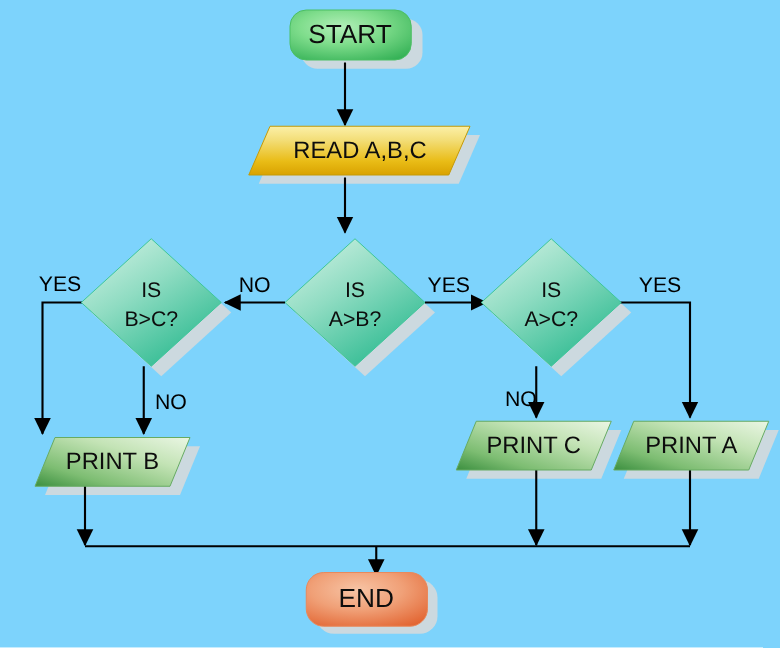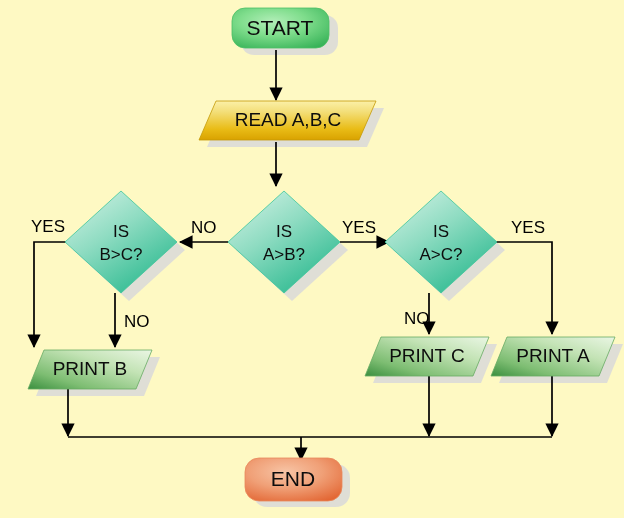--- a/index.html
+++ b/index.html
@@ -11,21 +11,21 @@
   body {
     width: 624px;
     height: 518px;
     font-family: "Liberation Sans", sans-serif;
     overflow: hidden;
   }
   #flowchart-root {
     position: relative;
     width: 624px;
     height: 518px;
-    background: #fef9c3;
+    background: #7dd3fc;
   }
   svg#chart-svg {
     display: block;
     width: 624px;
     height: 518px;
   }
   .node-label {
     font-family: "Liberation Sans", sans-serif;
     fill: #0d0d0d;
     text-anchor: middle;

